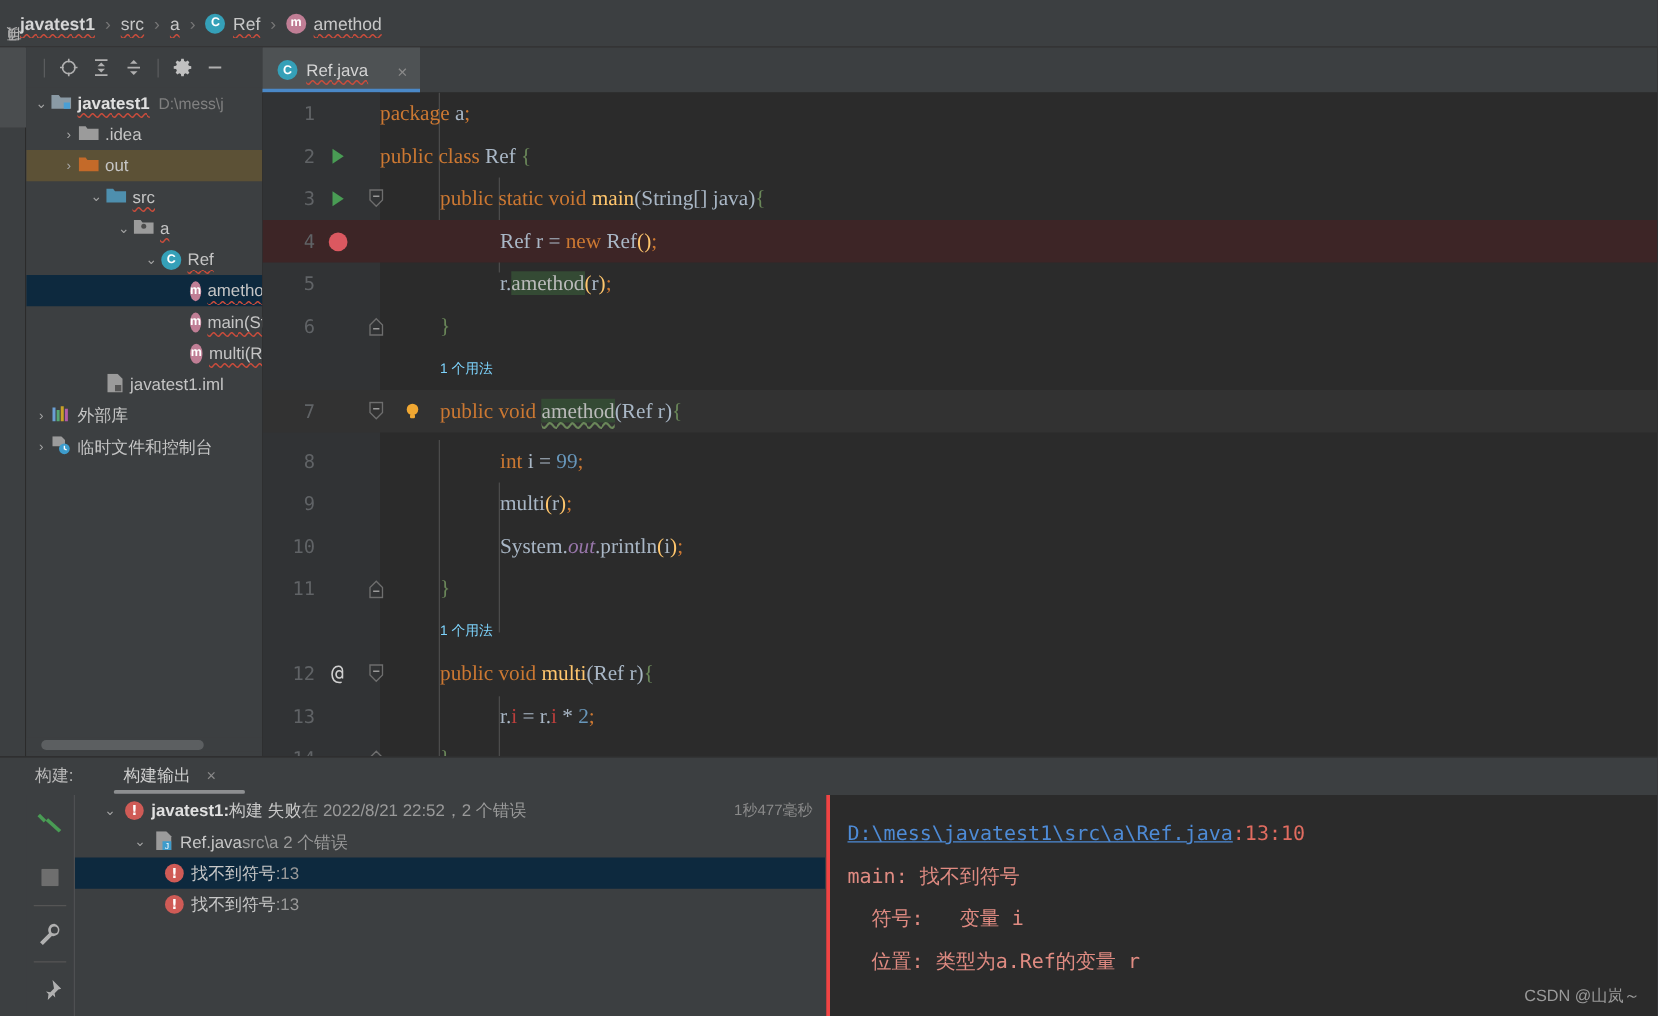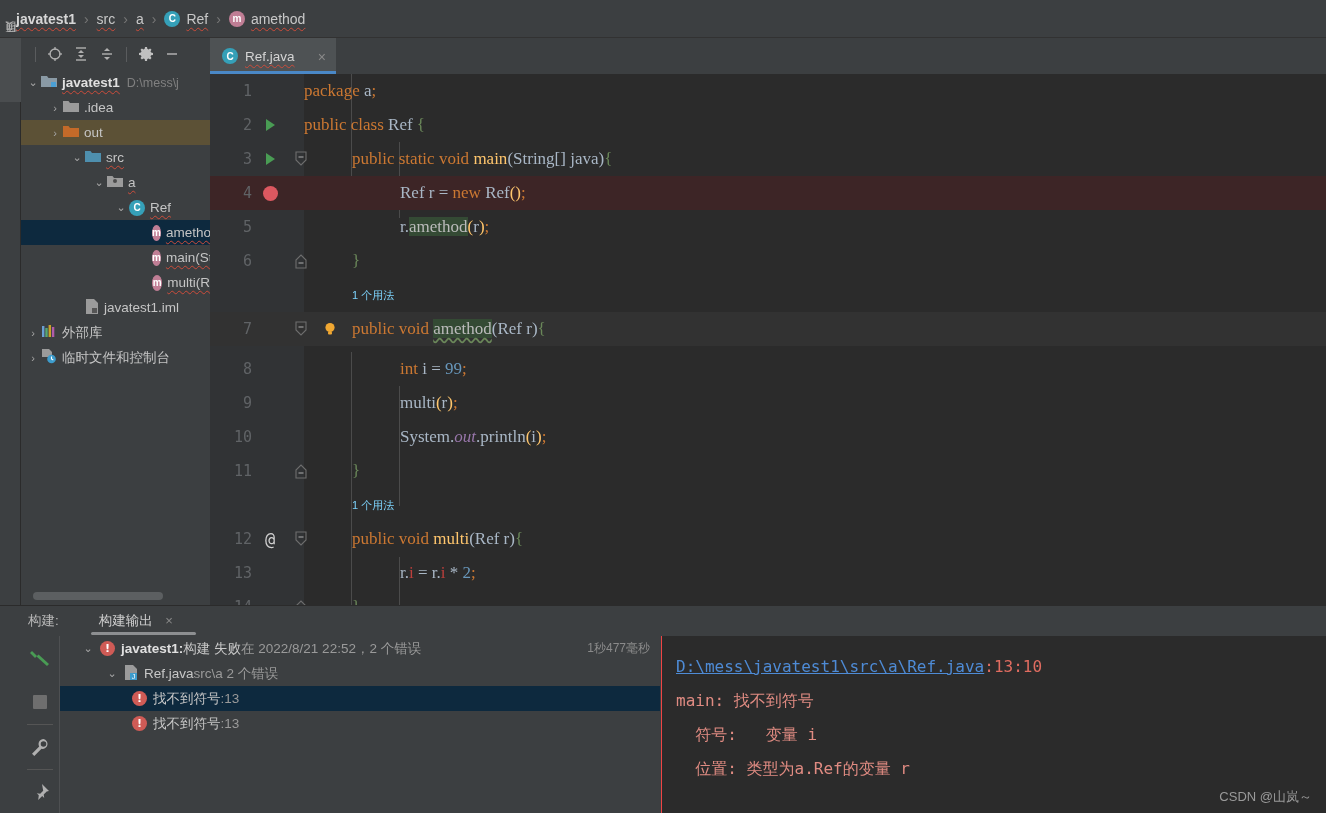--- a/index.html
+++ b/index.html
@@ -124,21 +124,21 @@
   .tree2 { position:absolute; left:59px; top:30px; width:601px; height:178px; background:#3c3f41;
            border-left:1px solid #4e5052; }
   .brow { position:relative; height:25px; display:flex; align-items:center;
           font-size:13.5px; color:#c8c8c8; white-space:nowrap; padding-left:4px; }
   .brow.sel { background:#0d293e; }
   .bold { font-weight:bold; color:#e0e0e0; }
   .dim { color:#9a9a9a; }
   .timing { position:absolute; right:10px; font-size:12px; color:#8a8a8a; }
 
   .detail { position:absolute; left:661px; top:30px; width:665px; height:178px; background:#2b2b2b;
-            border-left:1px solid #ef4444; padding:14px 0 0 14px; }
+            border-left:3px solid #ef4444; padding:14px 0 0 14px; }
   .dl { font-family:"DejaVu Sans Mono","Liberation Mono",monospace; font-size:16px;
         line-height:34px; color:#e06c60; white-space:pre; }
   .link { color:#4e8bd6; text-decoration:underline; }
   .errtxt { color:#e08b82; }
   .watermark { position:absolute; right:14px; bottom:8px; font-size:13px; color:#9a9a9a; }
 
   
   .circ { width:16px; height:16px; border-radius:50%; display:inline-flex;
           align-items:center; justify-content:center; font-size:10px; font-weight:bold; color:#fff; }
   .c-class { background:#35a0b8; }

